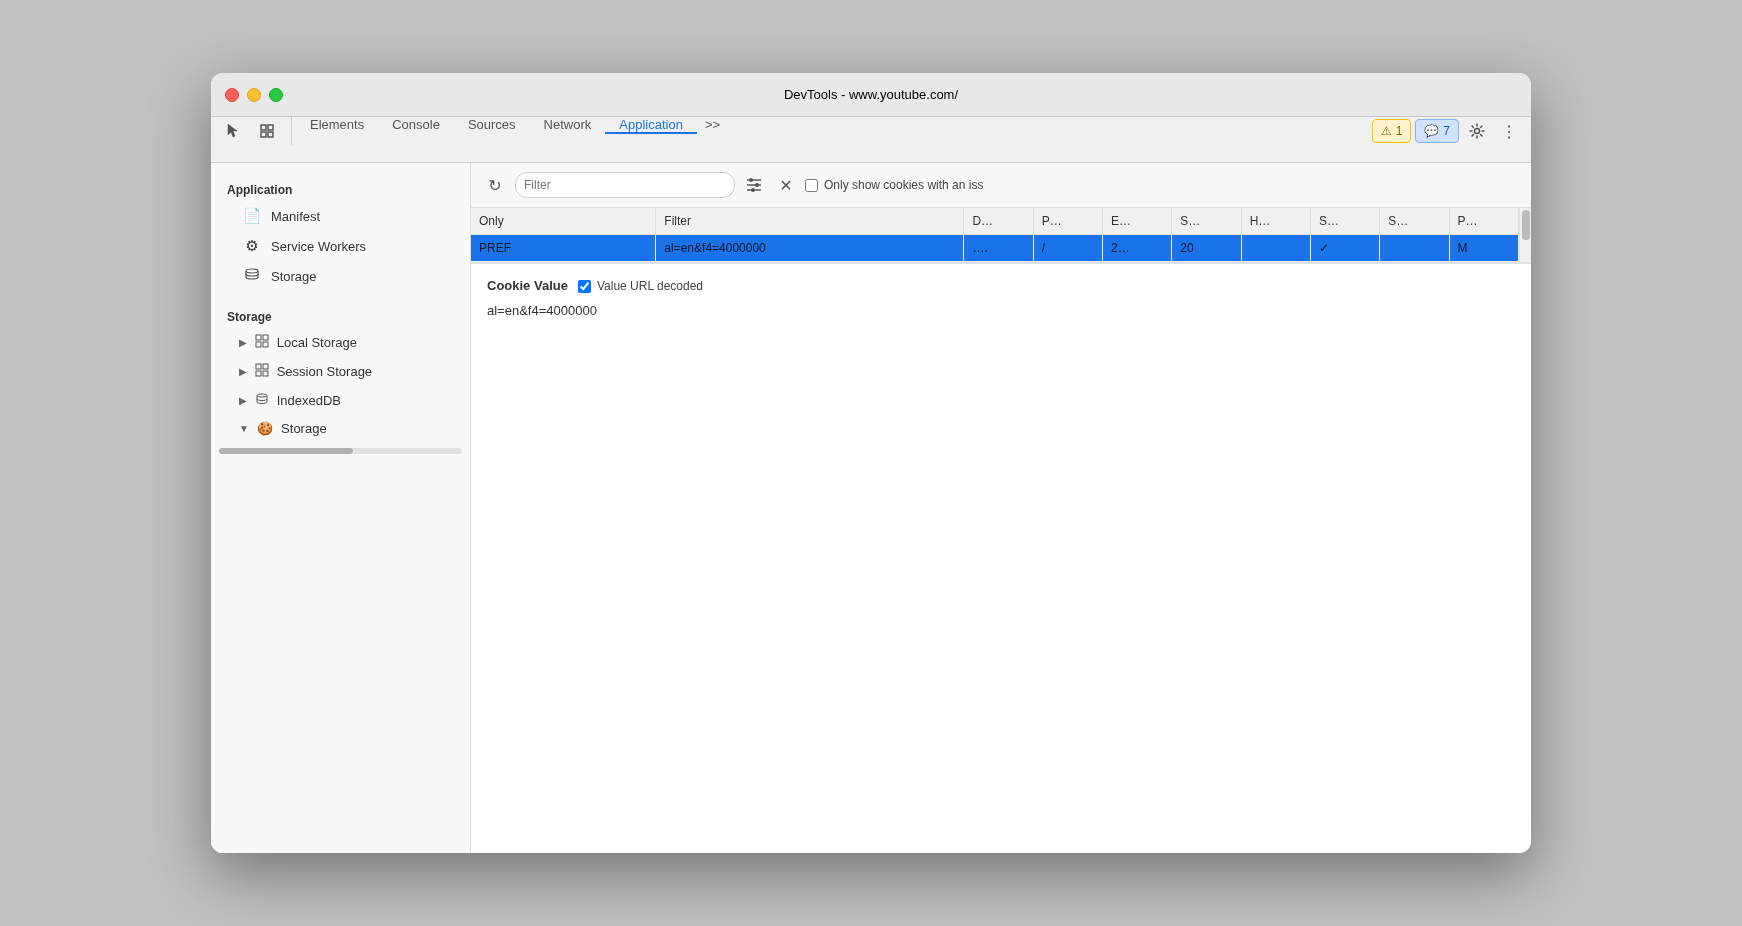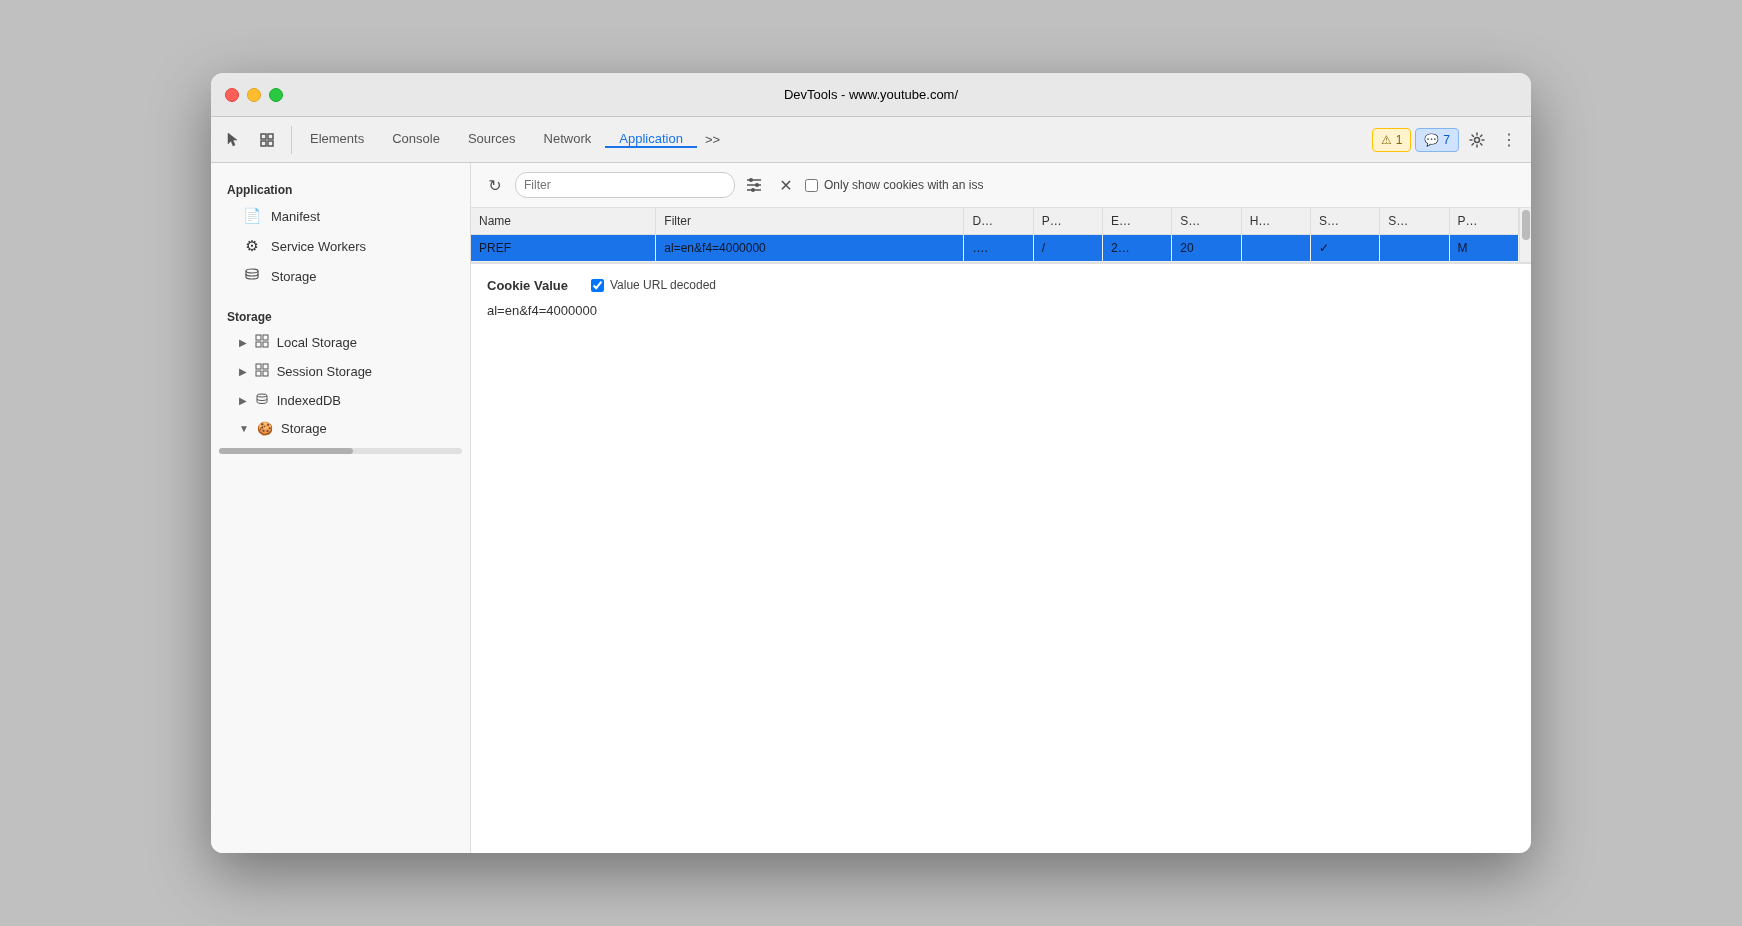--- a/index.html
+++ b/index.html
@@ -56,21 +56,21 @@
       color: #000000;
       font-weight: 500;
     }
 
     
     .tab-bar {
       height: 46px;
       background: #f0f0f0;
       border-bottom: 1px solid #ccc;
       display: flex;
-      align-items: center;
+      align-items: flex-start;
       padding: 0 8px;
       flex-shrink: 0;
     }
     .tab-icons {
       display: flex;
       align-items: center;
       gap: 6px;
       padding-right: 10px;
       border-right: 1px solid #ccc;
       margin-right: 4px;
@@ -306,22 +306,22 @@
     .col-small { width: 45px; }
 
     
     .cookie-value-panel {
       padding: 14px 16px;
       border-top: 1px solid #e0e0e0;
       flex: 1;
     }
     .cookie-value-header {
       display: flex;
-      align-items: flex-start;
-      gap: 23px;
+      align-items: flex-end;
+      gap: 10px;
       margin-bottom: 10px;
     }
     .cookie-value-label {
       font-size: 13px;
       font-weight: 600;
       color: #333;
     }
     .cookie-value-text {
       font-size: 13px;
       color: #333;
@@ -538,21 +538,21 @@
           <input type="checkbox" style="">
           <span>Only show cookies with an iss</span>
         </label>
       </div>
 
       <div class="table-container">
         <div class="table-wrapper">
           <table class="cookie-table">
             <thead>
               <tr>
-                <th class="col-name">Name</th>
+                <th class="col-name">Only</th>
                 <th class="col-value">Filter</th>
                 <th class="col-small">D…</th>
                 <th class="col-small">P…</th>
                 <th class="col-small">E…</th>
                 <th class="col-small">S…</th>
                 <th class="col-small">H…</th>
                 <th class="col-small">S…</th>
                 <th class="col-small">S…</th>
                 <th class="col-small">P…</th>
               </tr>

